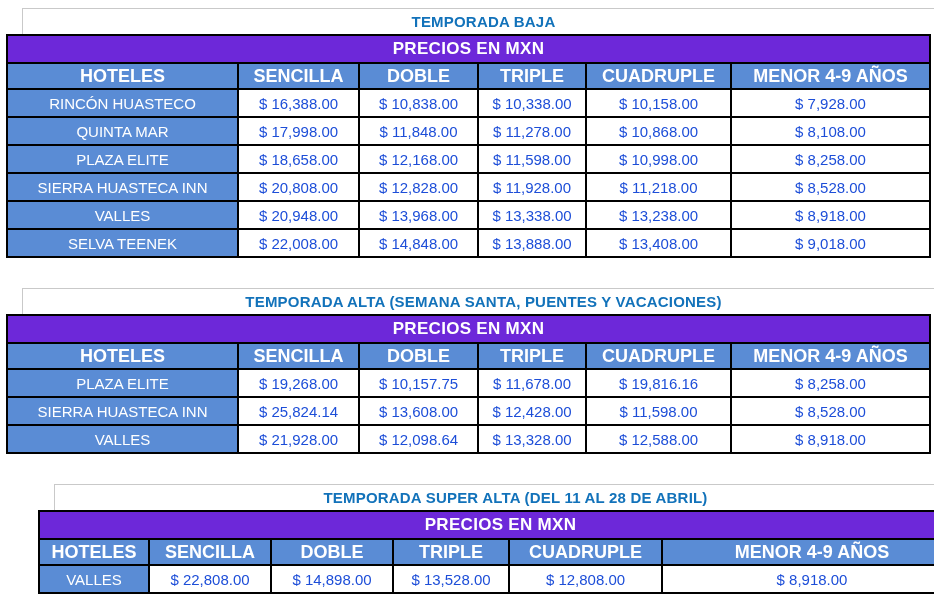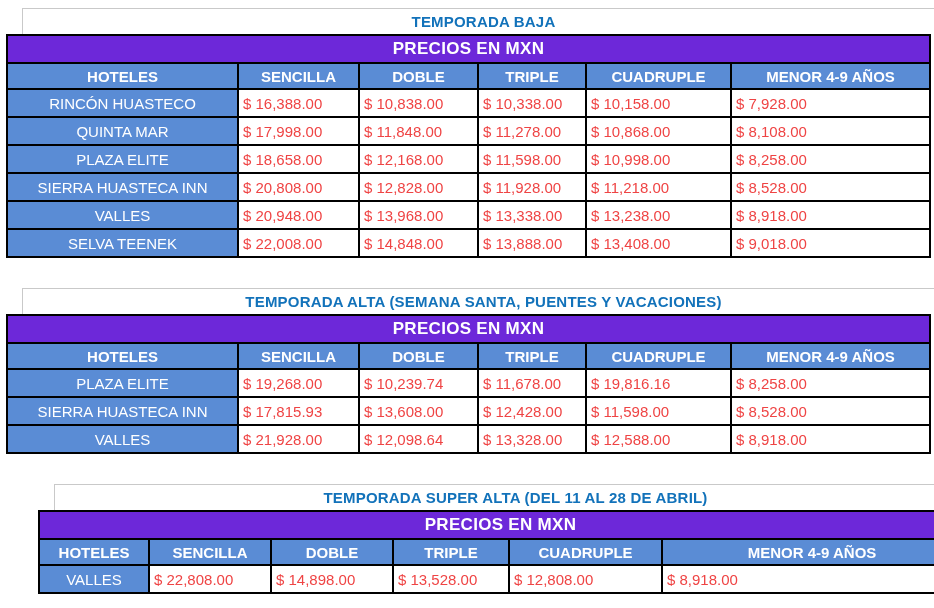--- a/index.html
+++ b/index.html
@@ -44,38 +44,38 @@
     font-weight:bold;
     font-size:17px;
     height:28px;
     text-align:center;
     letter-spacing:0.3px;
   }
   tr.cols th {
     background:#5a8cd5;
     color:#ffffff;
     font-weight:bold;
-    font-size:15px;
+    font-size:18px;
     height:26px;
     text-align:center;
   }
   td.hotel {
     background:#5a8cd5;
     color:#ffffff;
     font-weight:normal;
     font-size:15px;
     height:24px;
     text-align:center;
   }
   td.price {
     background:#ffffff;
-    color:#ef4444;
+    color:#1d4ed8;
     font-size:15px;
     height:28px;
-    text-align:left;
+    text-align:center;
   }
 </style>
 </head>
 <body>
 
 <div class="page">
 
   <div class="tblock">
     <div class="title-row">TEMPORADA BAJA</div>
     <table class="prices">
@@ -170,28 +170,28 @@
         <th>HOTELES</th>
         <th>SENCILLA</th>
         <th>DOBLE</th>
         <th>TRIPLE</th>
         <th>CUADRUPLE</th>
         <th>MENOR 4-9 AÑOS</th>
       </tr>
       <tr>
         <td class="hotel">PLAZA ELITE</td>
         <td class="price">$ 19,268.00</td>
-        <td class="price">$ 10,239.74</td>
+        <td class="price">$ 10,157.75</td>
         <td class="price">$ 11,678.00</td>
         <td class="price">$ 19,816.16</td>
         <td class="price">$ 8,258.00</td>
       </tr>
       <tr>
         <td class="hotel">SIERRA HUASTECA INN</td>
-        <td class="price">$ 17,815.93</td>
+        <td class="price">$ 25,824.14</td>
         <td class="price">$ 13,608.00</td>
         <td class="price">$ 12,428.00</td>
         <td class="price">$ 11,598.00</td>
         <td class="price">$ 8,528.00</td>
       </tr>
       <tr>
         <td class="hotel">VALLES</td>
         <td class="price">$ 21,928.00</td>
         <td class="price">$ 12,098.64</td>
         <td class="price">$ 13,328.00</td>

